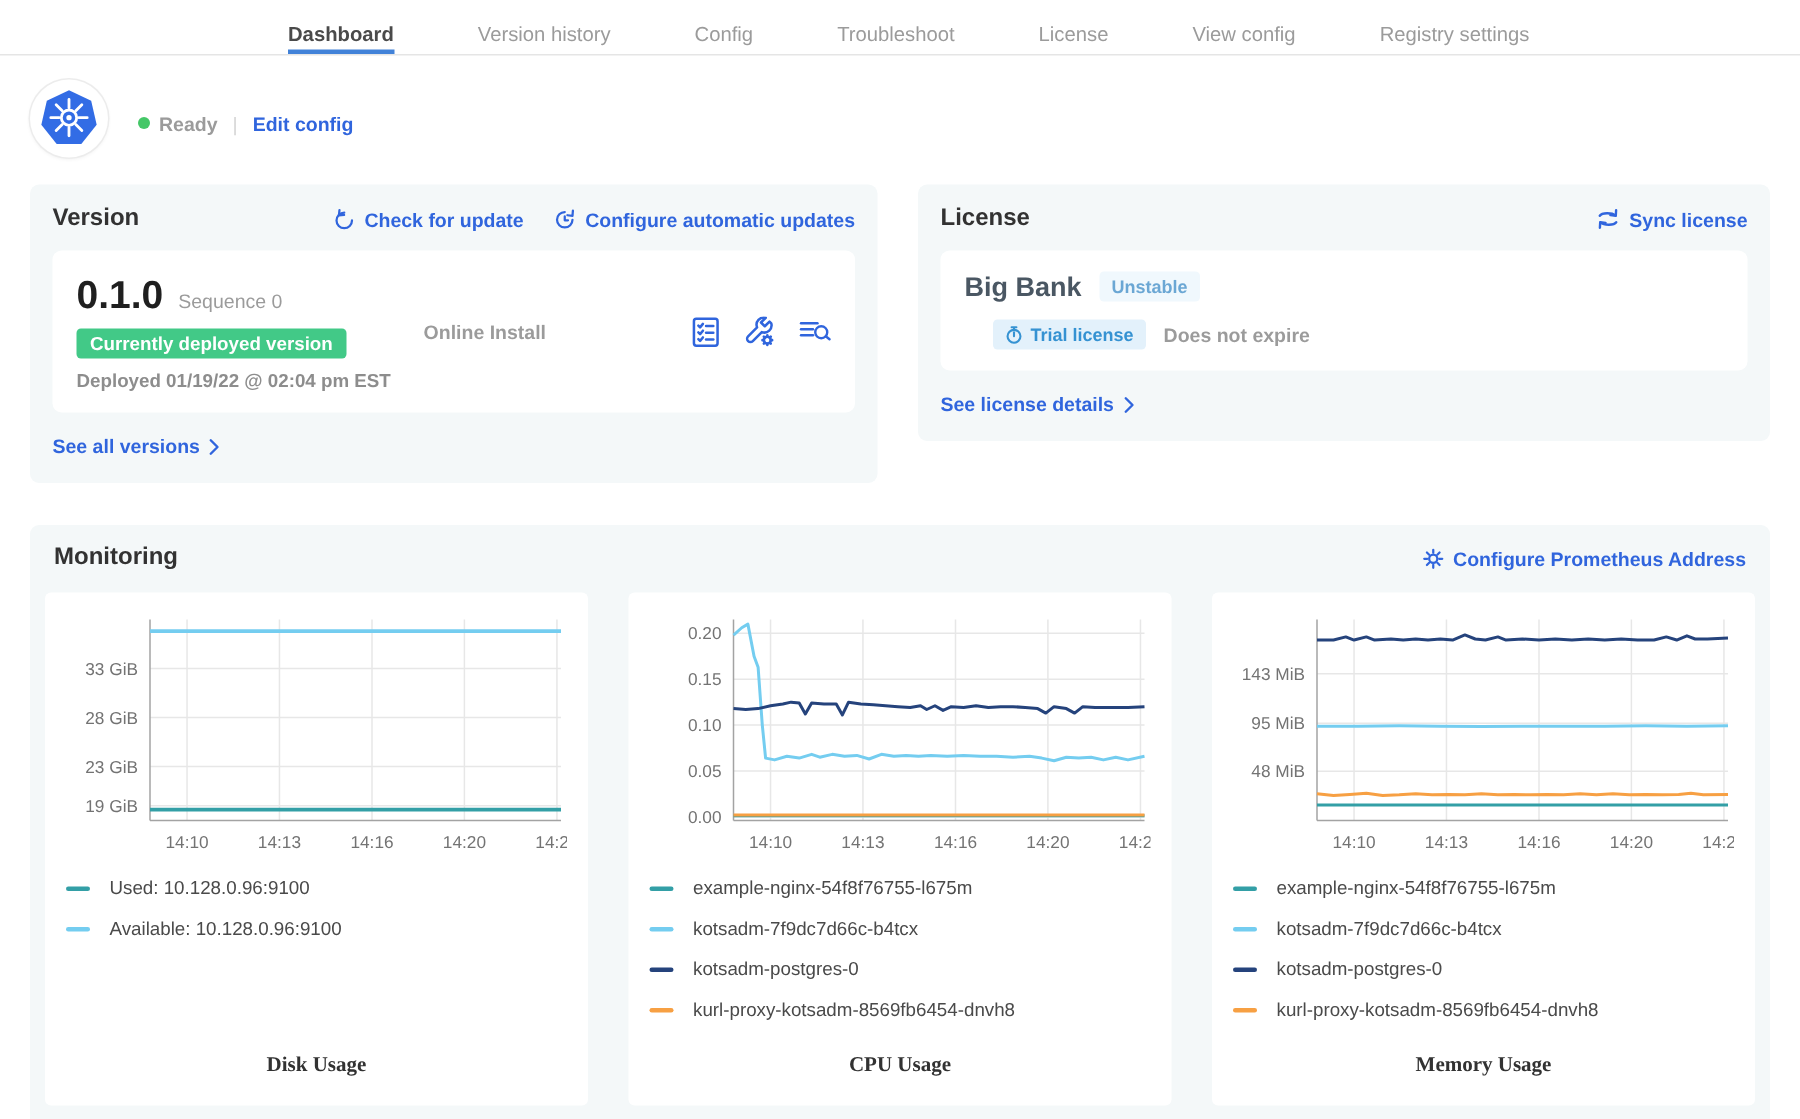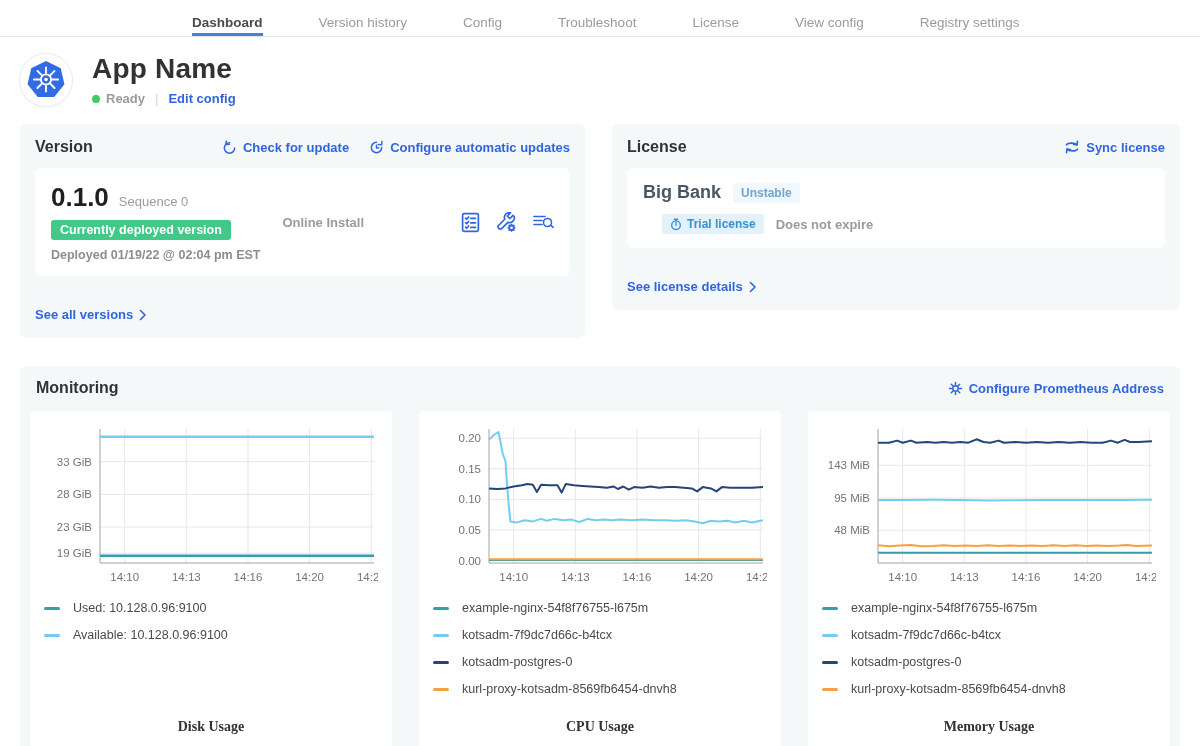--- a/index.html
+++ b/index.html
@@ -33,23 +33,23 @@
   .ver-row{ display:flex; align-items:center; }
   .ver-left{ width:46%; }
   .ver-num-row{ display:flex; align-items:baseline; }
   .ver-num{ font-size:26px; font-weight:800; color:#1f1f1f; }
   .ver-seq{ font-size:13px; color:var(--text-gray); margin-left:10px; }
   .badge-green{ display:inline-block; margin-top:7px; background:#42c987; color:#fff; font-size:12.5px; font-weight:700; padding:3px 9px; border-radius:3px; }
   .deployed{ margin-top:8px; font-size:12.5px; color:var(--muted); font-weight:600; }
   .ver-mid{ flex:1; font-size:13px; font-weight:700; color:var(--text-gray); }
   .ver-icons{ display:flex; gap:15px; align-items:center; }
   .icon-btn{ cursor:pointer; display:flex; }
-  .see-link{ margin-top:29px; }
-  
-  .lic-name-row{ display:flex; align-items:center; gap:12px; }
+  .see-link{ margin-top:14px; }
+  
+  .lic-name-row{ display:flex; align-items:flex-start; gap:12px; }
   .lic-name{ font-size:18px; font-weight:700; color:#4a5763; }
   .badge-channel{ background:#f0f8fd; color:#6ba7d4; font-size:12px; font-weight:700; padding:3px 8px; border-radius:3px; }
   .lic-row2{ display:flex; align-items:center; margin-top:11px;padding-left:19px; }
   .badge-trial{ background:#e3f1fb; color:#3592d2; font-size:12px; font-weight:700; padding:3px 8px; border-radius:3px; display:inline-flex; align-items:center; gap:5px; }
   .expiry{ font-size:13px; color:var(--text-gray); font-weight:600; margin-left:12px; }
   
   .monitoring{ margin:28px 20px 0; background:var(--card-bg); border-radius:6px; padding:13px 10px 16px; }
   .mon-head{ display:flex; align-items:center; justify-content:space-between; padding:0 6px; }
   .mon-head h2{ font-size:16px; font-weight:700; color:var(--text-dark); }
   .charts{ display:flex; gap:27px; margin-top:14px; }
@@ -93,21 +93,20 @@
         <line x1="23.9" y1="17.5" x2="28.9" y2="17.5"></line>
         <line x1="13.9" y1="13.4" x2="10.3" y2="9.8"></line>
         <line x1="22.1" y1="21.6" x2="25.7" y2="25.2"></line>
         <line x1="22.1" y1="13.4" x2="25.7" y2="9.8"></line>
         <line x1="13.9" y1="21.6" x2="10.3" y2="25.2"></line>
       </g>
       <circle cx="18" cy="17.5" r="1.6" fill="#fff"></circle>
     </svg>
   </div>
   <div>
-    <div class="app-title">App Name</div>
     <div class="app-sub">
       <span class="dot"></span>
       <span class="status-text">Ready</span>
       <span class="vsep">|</span>
       <a class="link">Edit config</a>
     </div>
   </div>
 </header>
 
 <div class="cards-row">

